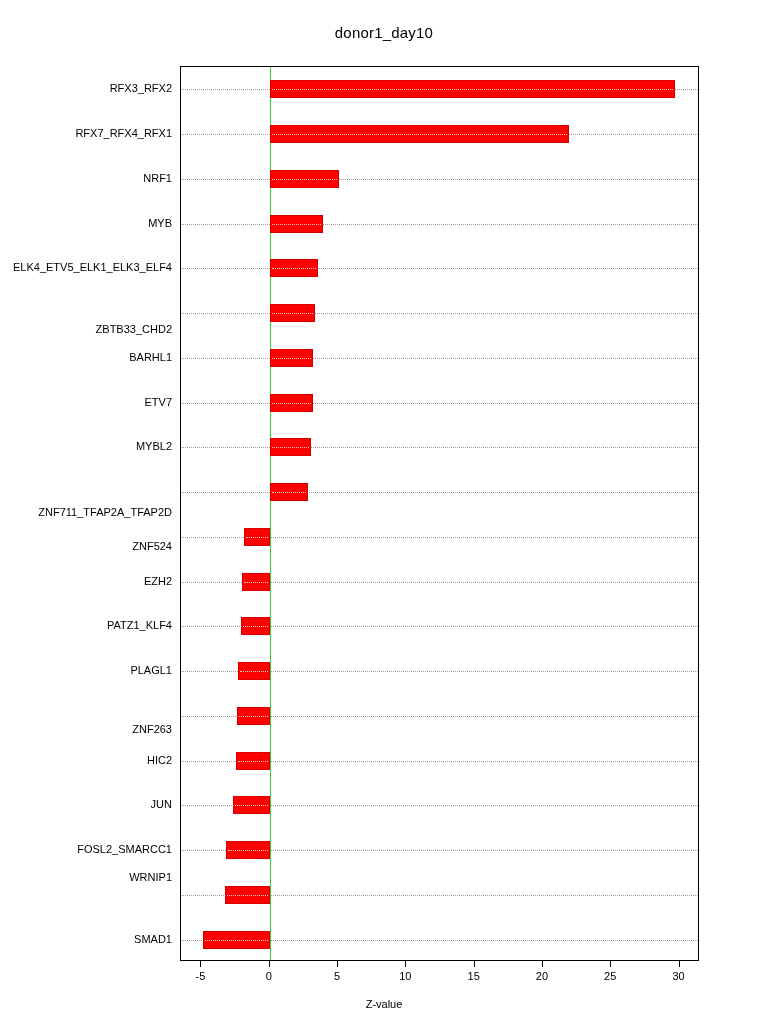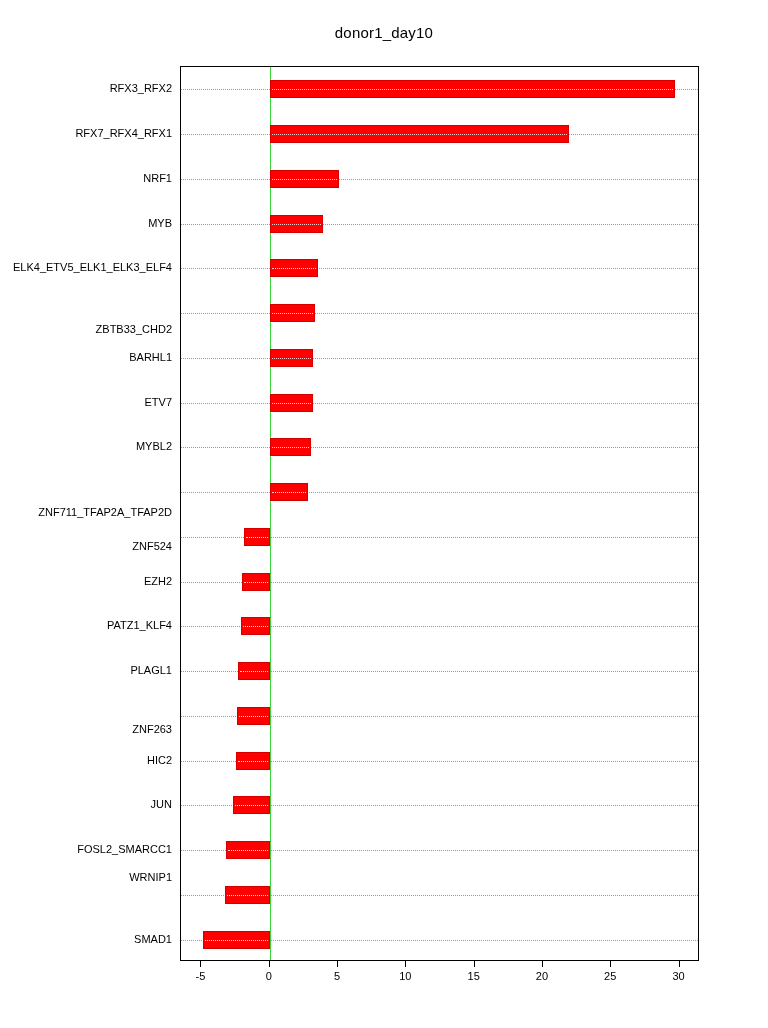--- a/index.html
+++ b/index.html
@@ -205,14 +205,15 @@
       <div class="tick-mark" style="left: 473.645px;"></div>
       <div class="x-tick-label" style="left: 473.645px;">15</div>
       <div class="tick-mark" style="left: 541.934px;"></div>
       <div class="x-tick-label" style="left: 541.934px;">20</div>
       <div class="tick-mark" style="left: 610.224px;"></div>
       <div class="x-tick-label" style="left: 610.224px;">25</div>
       <div class="tick-mark" style="left: 678.513px;"></div>
       <div class="x-tick-label" style="left: 678.513px;">30</div>
     </div>
 
+  <div class="x-axis-title">Z-value</div>
 
 </div>
 
 </body></html>

